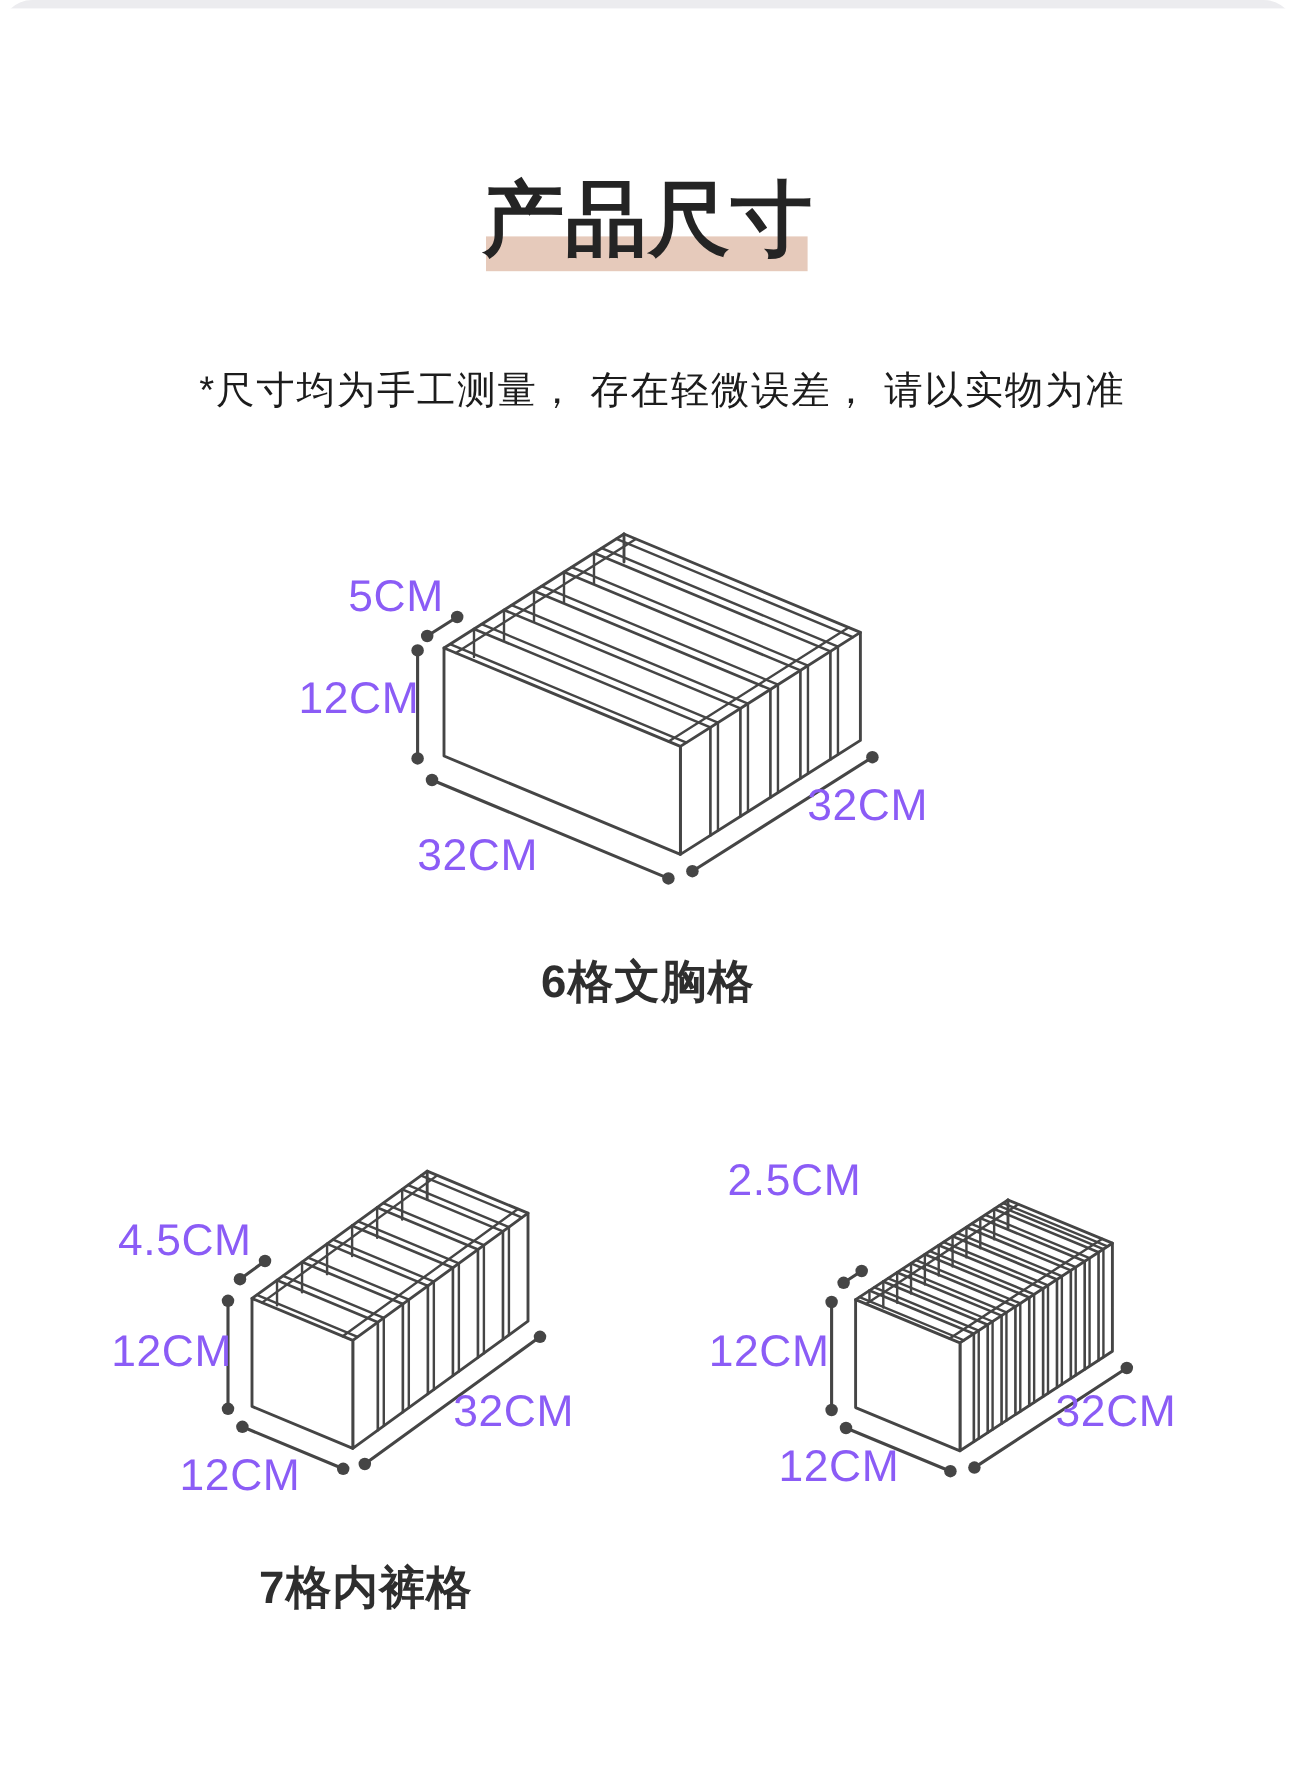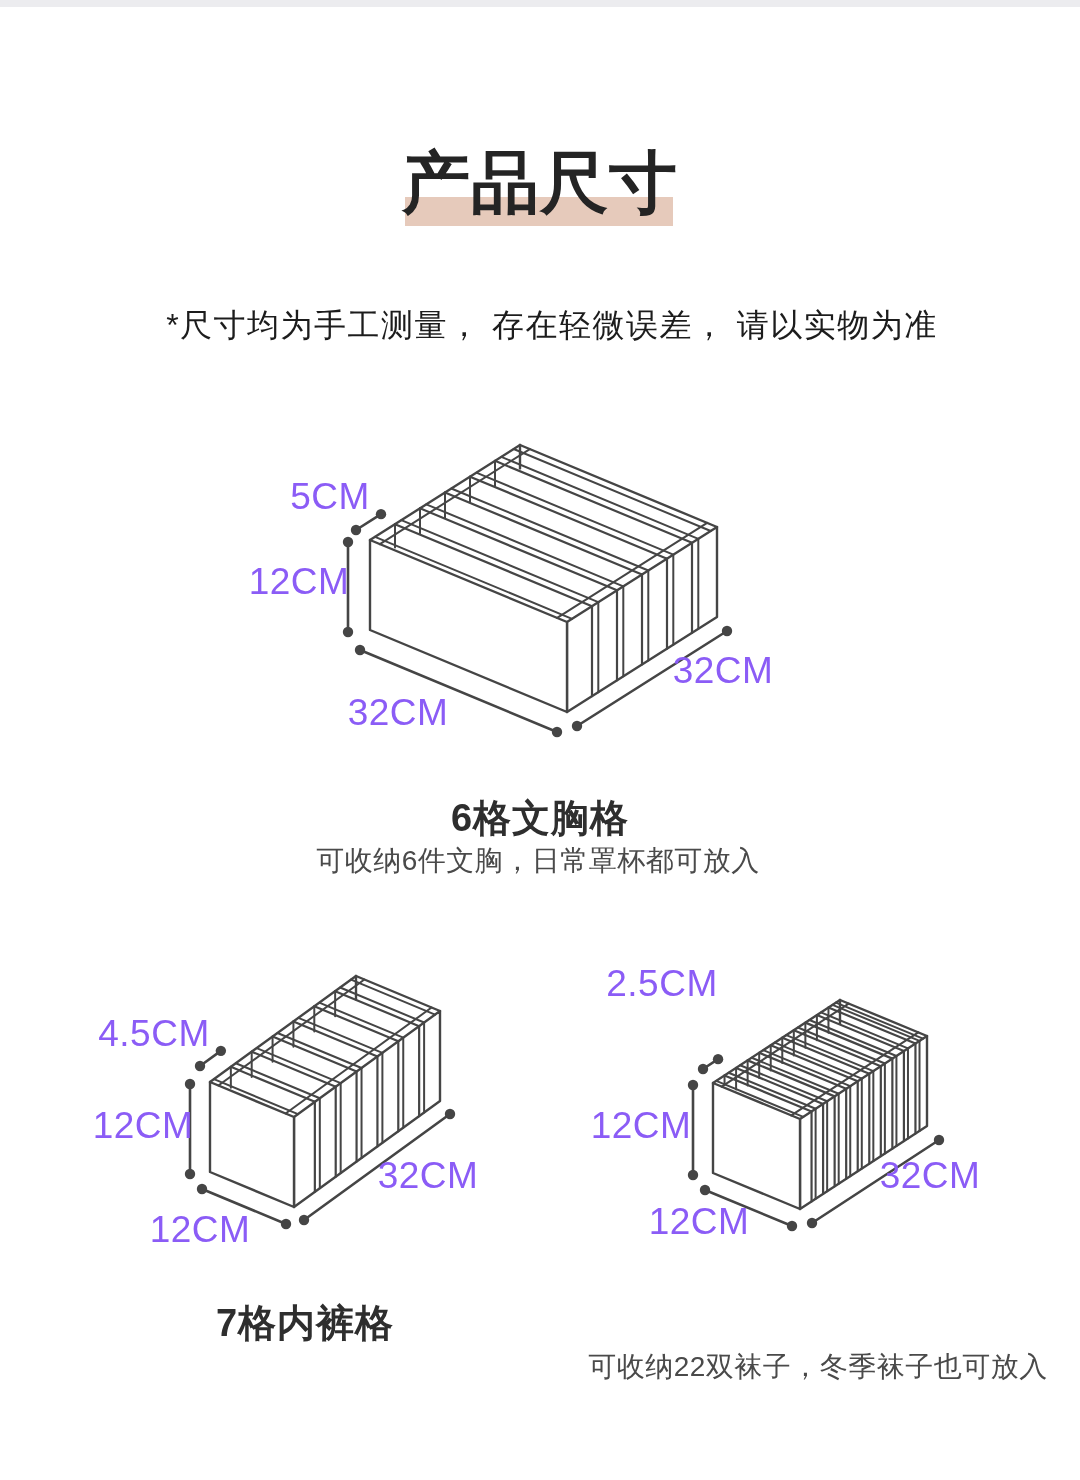--- a/index.html
+++ b/index.html
@@ -1,18 +1,18 @@
 <!DOCTYPE html>
 <html><head>
 <meta charset="utf-8">
 <style>
   html,body{margin:0;padding:0;background:#fff;}
   .canvas{
     position:relative;width:1080px;height:1480px;background:#ffffff;
-    overflow:hidden;font-family:"Liberation Sans","DejaVu Sans",sans-serif;
+    overflow:hidden;font-family:"Liberation Sans","DejaVu Sans",sans-serif;border-radius:27px;
   }
   .top-strip{position:absolute;left:0;top:0;width:1080px;height:7px;background:#ececef;}
   .title-wrap{position:absolute;left:0;top:0;width:1080px;height:260px;}
   .title-highlight{position:absolute;left:405px;top:197px;width:268px;height:29px;background:#e6cabb;}
   .title-text{
     position:absolute;left:540px;top:183px;transform:translate(-50%,-50%);
     margin:0;font-family:"DejaVu Serif","Liberation Serif",serif;
     font-size:68px;font-weight:700;color:#242424;white-space:nowrap;letter-spacing:1px;
   }
   .note{
@@ -233,18 +233,16 @@
   <span class="dim" style="left:143px;top:1126px">12CM</span>
   <span class="dim" style="left:200px;top:1230px">12CM</span>
   <span class="dim" style="left:428px;top:1176px">32CM</span>
 
   <span class="dim" style="left:662px;top:984px">2.5CM</span>
   <span class="dim" style="left:641px;top:1126px">12CM</span>
   <span class="dim" style="left:699px;top:1222px">12CM</span>
   <span class="dim" style="left:930px;top:1176px">32CM</span>
 
   <span class="pname" style="left:540px;top:806px">6格文胸格</span>
-  <span class="pcaption" style="left:538px;top:861px">可收纳6件文胸，日常罩杯都可放入</span>
 
   <span class="pname" style="left:305px;top:1311px">7格内裤格</span>
 
-  <span class="pcaption" style="left:818px;top:1367px">可收纳22双袜子，冬季袜子也可放入</span>
 </div>
 
 </body></html>

